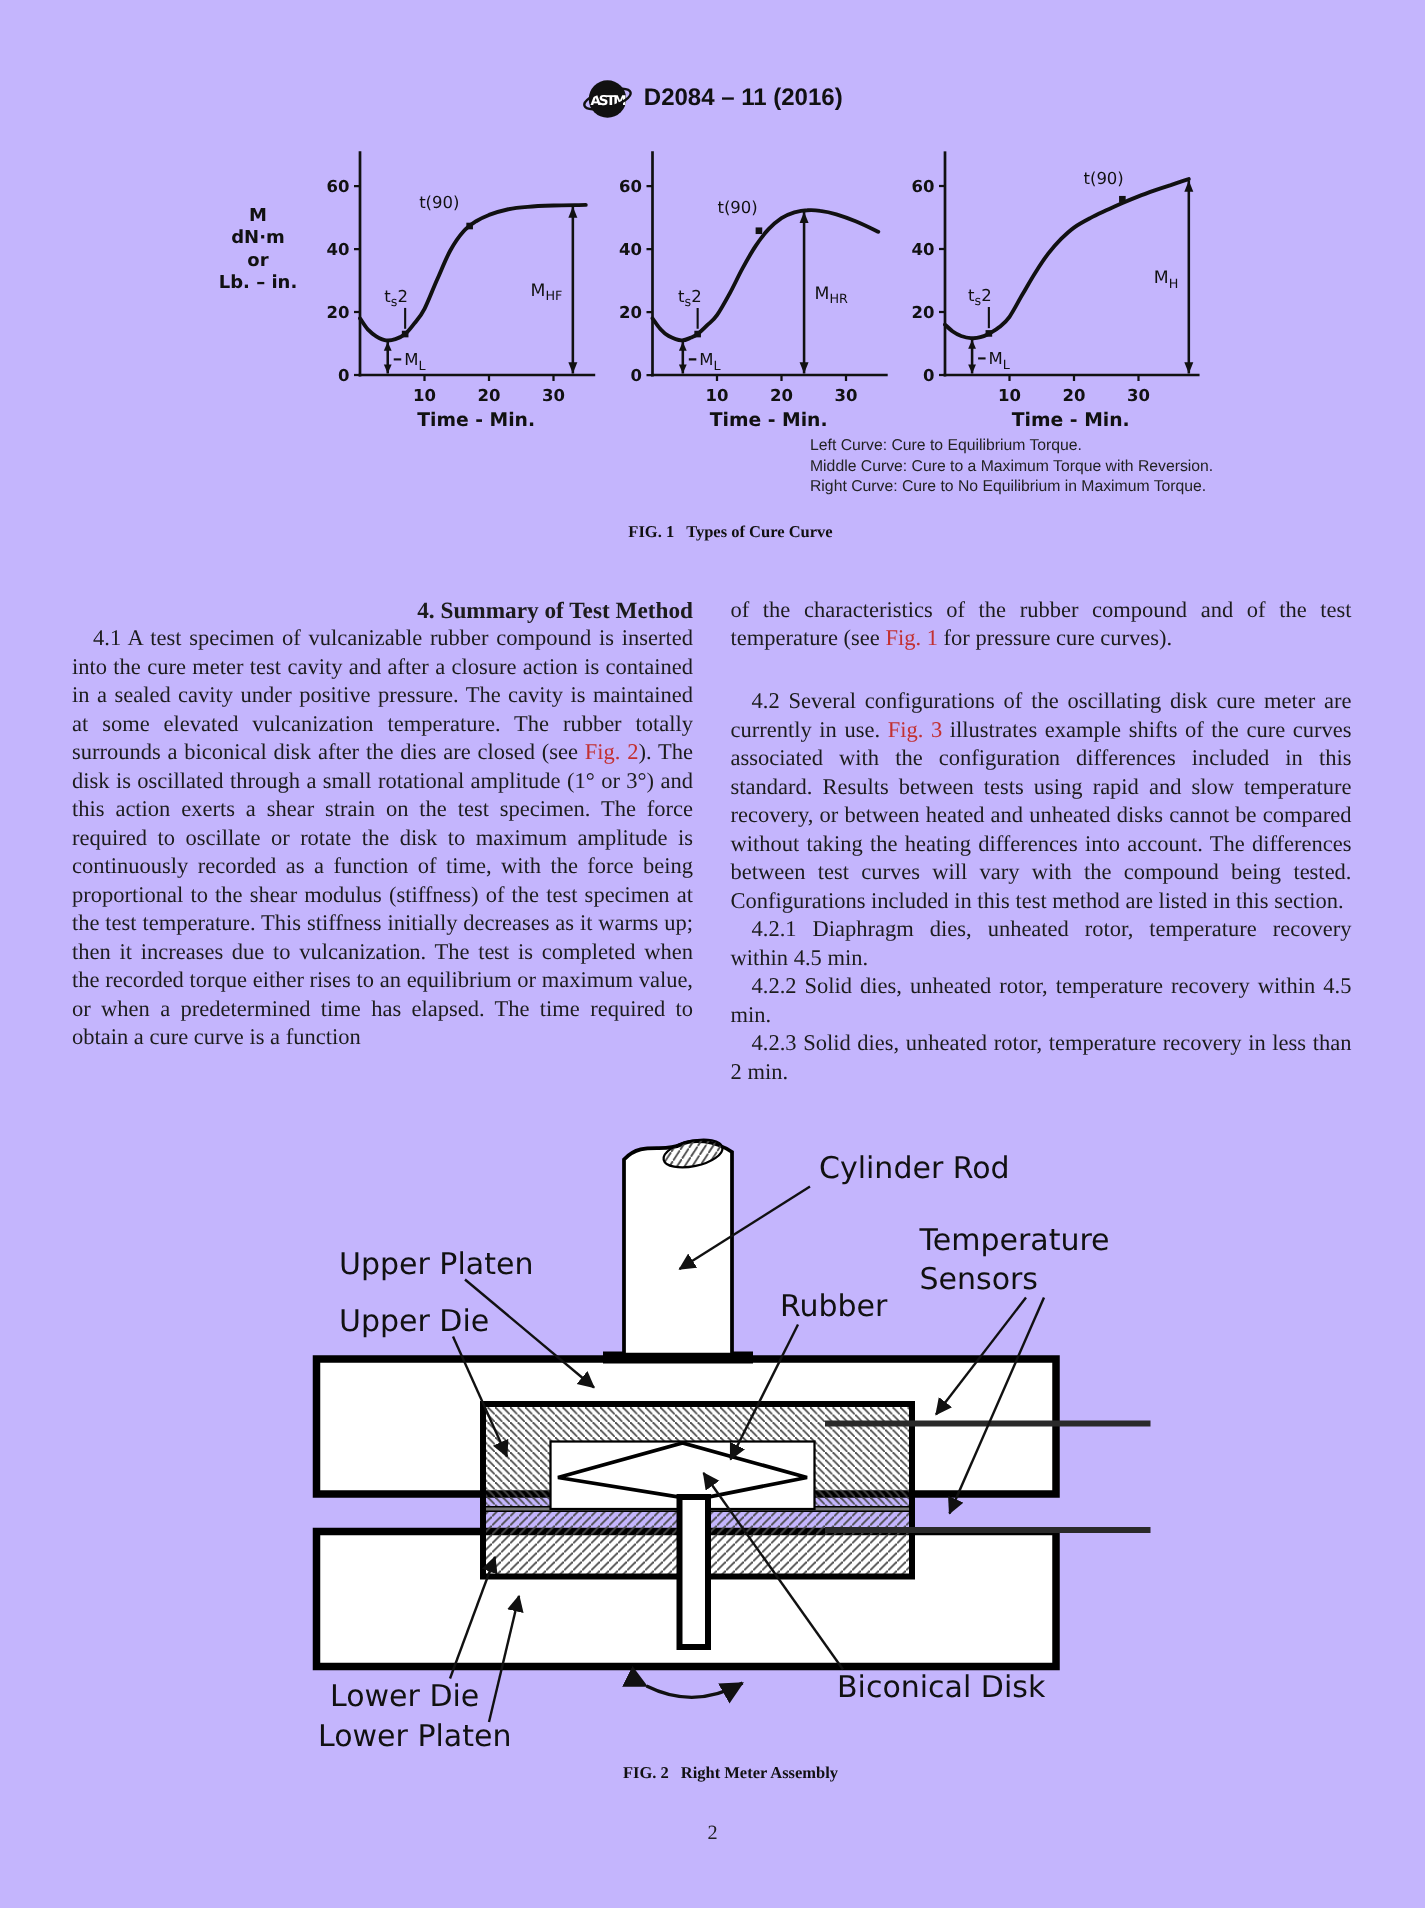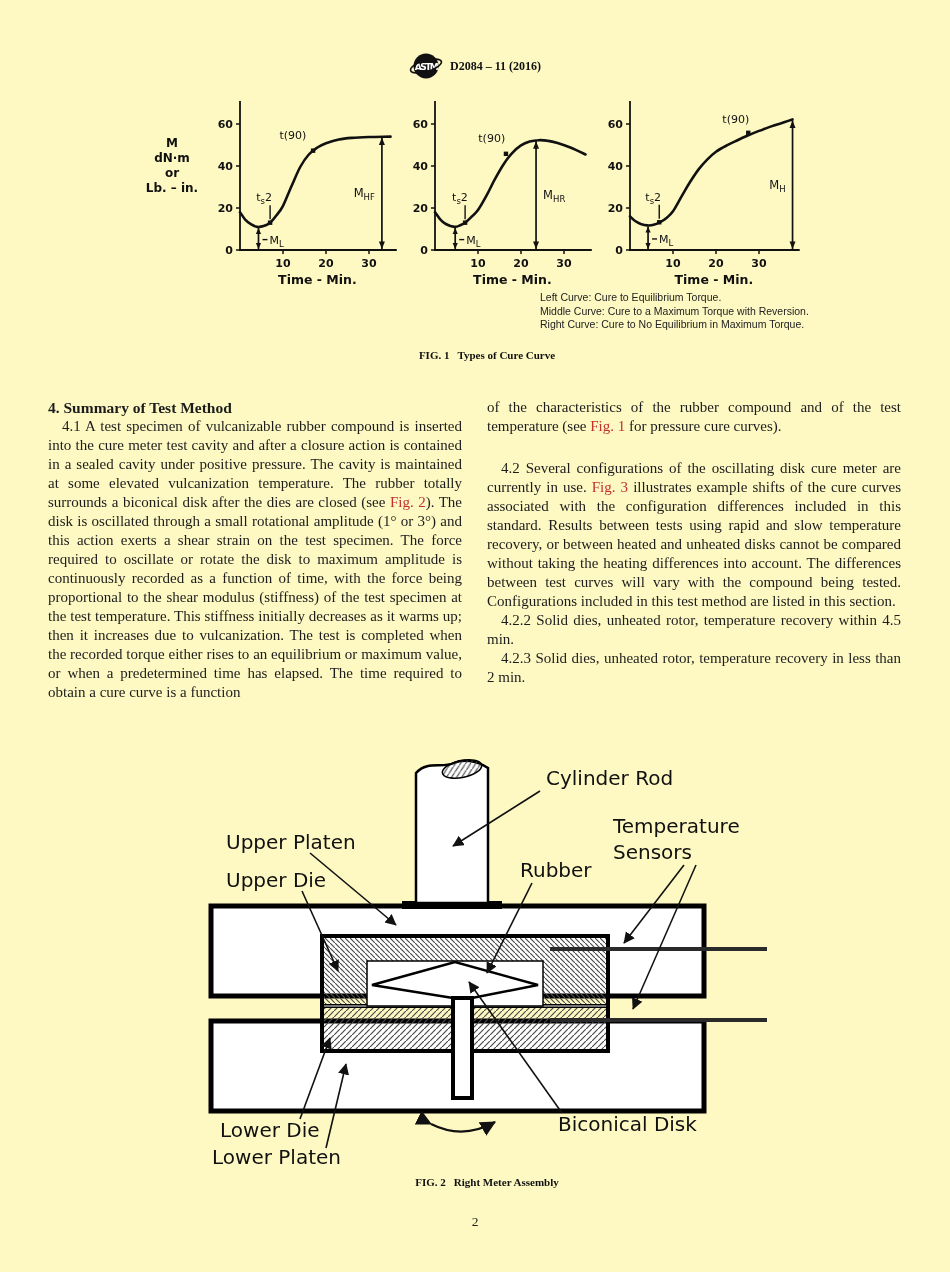--- a/index.html
+++ b/index.html
@@ -1,21 +1,21 @@
 <!DOCTYPE html>
 <html><head>
 <meta charset="utf-8">
 <style>
   html,body{margin:0;padding:0;background:#ffffff;}
-  .page{position:relative;width:950px;height:1272px;background:#fef9c3;overflow:hidden;
+  .page{position:relative;width:950px;height:1272px;background:#c4b5fd;overflow:hidden;
         font-family:"Liberation Serif",serif;color:#1c1c1c;margin:0 auto;}
   
   .doc-header{position:absolute;top:50px;left:0;width:100%;display:flex;
               justify-content:center;align-items:center;gap:7px;}
-  .doc-title{font-family:Liberation Serif, serif;font-weight:bold;font-size:12px;color:#111;}
+  .doc-title{font-family:Liberation Sans, sans-serif;font-weight:bold;font-size:16px;color:#111;}
   
   .fig1-charts{position:absolute;top:86px;left:0;width:100%;display:flex;
                justify-content:center;align-items:flex-start;}
   .unit-block{margin-top:50px;width:60px;text-align:center;
               font-family:"DejaVu Sans",sans-serif;font-weight:bold;
               font-size:12px;line-height:15px;color:#111;}
   .cure-chart{display:block;}
   .fig1-notes{position:absolute;top:291px;left:540px;
               font-family:"Liberation Sans",sans-serif;font-size:10.5px;
               line-height:13.5px;color:#222;}
@@ -23,21 +23,21 @@
                font-family:Liberation Serif, serif;font-weight:bold;
                font-size:11px;color:#111;margin-left:12px;}
   .fig-caption .cap-label{margin-right:8px;}
   #fig1-caption{top:349px;}
   #fig2-caption{top:1176px;}
   
   .col{position:absolute;top:398px;width:414px;font-size:15px;line-height:19px;
        text-align:justify;}
   .col-left{left:48px;}
   .col-right{left:487px;}
-  .sec-heading{font-weight:bold;font-size:15.5px;margin:0 0 6px 0;text-align:left;}
+  .sec-heading{font-weight:bold;font-size:15.5px;margin:0 0 6px 0;text-align:right;}
   .col p{margin:0;}
   .col p.indent{text-indent:14px;}
   .col p.gap{margin-top:23px;}
   .fig-link{color:#c23030;}
   
   .fig2-wrap{position:absolute;top:753px;left:190px;width:580px;height:425px;}
   .fig2-wrap svg{display:block;}
   .diag-label{font-family:"DejaVu Sans",sans-serif;font-size:20px;fill:#111;}
   
   .page-num{position:absolute;top:1214px;left:0;width:100%;text-align:center;
@@ -178,20 +178,21 @@
     <span class="cap-label">FIG. 1</span><span>Types of Cure Curve</span>
   </div>
 
   <div class="col col-left">
     <p class="sec-heading">4.  Summary of Test Method</p>
     <p class="indent"><span>4.1 A test specimen of vulcanizable rubber compound is inserted into the cure meter test cavity and after a closure action is contained in a sealed cavity under positive pressure. The cavity is maintained at some elevated vulcanization temperature. The rubber totally surrounds a biconical disk after the dies are closed (see </span><span class="fig-link">Fig. 2</span><span>). The disk is oscillated through a small rotational amplitude (1° or 3°) and this action exerts a shear strain on the test specimen. The force required to oscillate or rotate the disk to maximum amplitude is continuously recorded as a function of time, with the force being proportional to the shear modulus (stiffness) of the test specimen at the test temperature. This stiffness initially decreases as it warms up; then it increases due to vulcanization. The test is completed when the recorded torque either rises to an equilibrium or maximum value, or when a predetermined time has elapsed. The time required to obtain a cure curve is a function</span></p>
   </div>
   <div class="col col-right">
     <p><span>of the characteristics of the rubber compound and of the test temperature (see </span><span class="fig-link">Fig. 1</span><span> for pressure cure curves).</span></p>
     <p class="indent gap"><span>4.2 Several configurations of the oscillating disk cure meter are currently in use. </span><span class="fig-link">Fig. 3</span><span> illustrates example shifts of the cure curves associated with the configuration differences included in this standard. Results between tests using rapid and slow temperature recovery, or between heated and unheated disks cannot be compared without taking the heating differences into account. The differences between test curves will vary with the compound being tested. Configurations included in this test method are listed in this section.</span></p>
+    <p class="indent"><span>4.2.1 Diaphragm dies, unheated rotor, temperature recovery within 4.5 min.</span></p>
     <p class="indent"><span>4.2.2 Solid dies, unheated rotor, temperature recovery within 4.5 min.</span></p>
     <p class="indent"><span>4.2.3 Solid dies, unheated rotor, temperature recovery in less than 2 min.</span></p>
   </div>
 
   <div class="fig2-wrap">
     <svg width="580" height="425" viewBox="0 0 580 425">
       <defs>
         <pattern id="hatchA" width="5" height="5" patternUnits="userSpaceOnUse">
           <path d="M0,0 L5,5" stroke="#4a4a4a" stroke-width="1.2"></path>
         </pattern>

